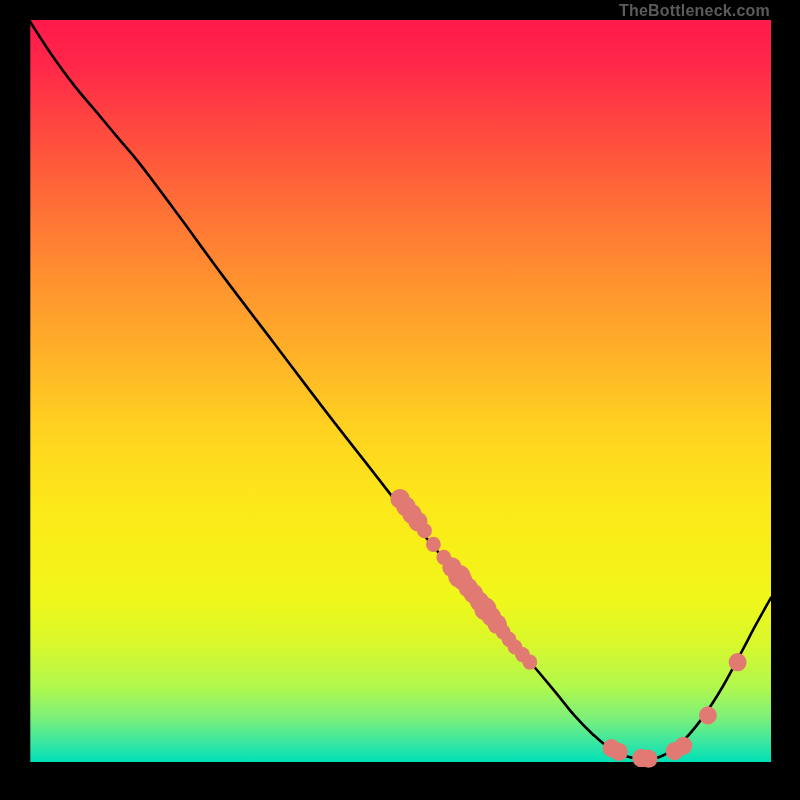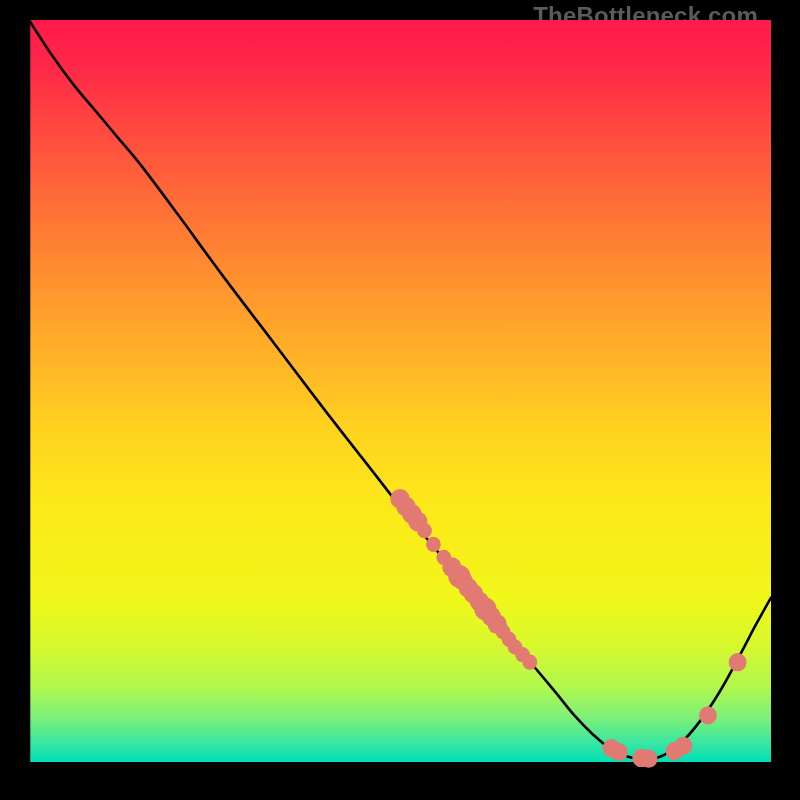--- a/index.html
+++ b/index.html
@@ -31,23 +31,23 @@
   .axis-svg {
     position: absolute;
     inset: 0;
     width: 100%;
     height: 100%;
     overflow: visible;
   }
   .attribution {
     position: absolute;
     top: 2px;
-    right: 42px;
+    right: 30px;
     font-family: Arial, Helvetica, sans-serif;
-    font-size: 24px;
+    font-size: 16px;
     font-weight: 600;
     color: #5b5b5b;
     letter-spacing: 0.2px;
   }
 </style>
 </head>
 <body>
 
 <div class="stage">
 

